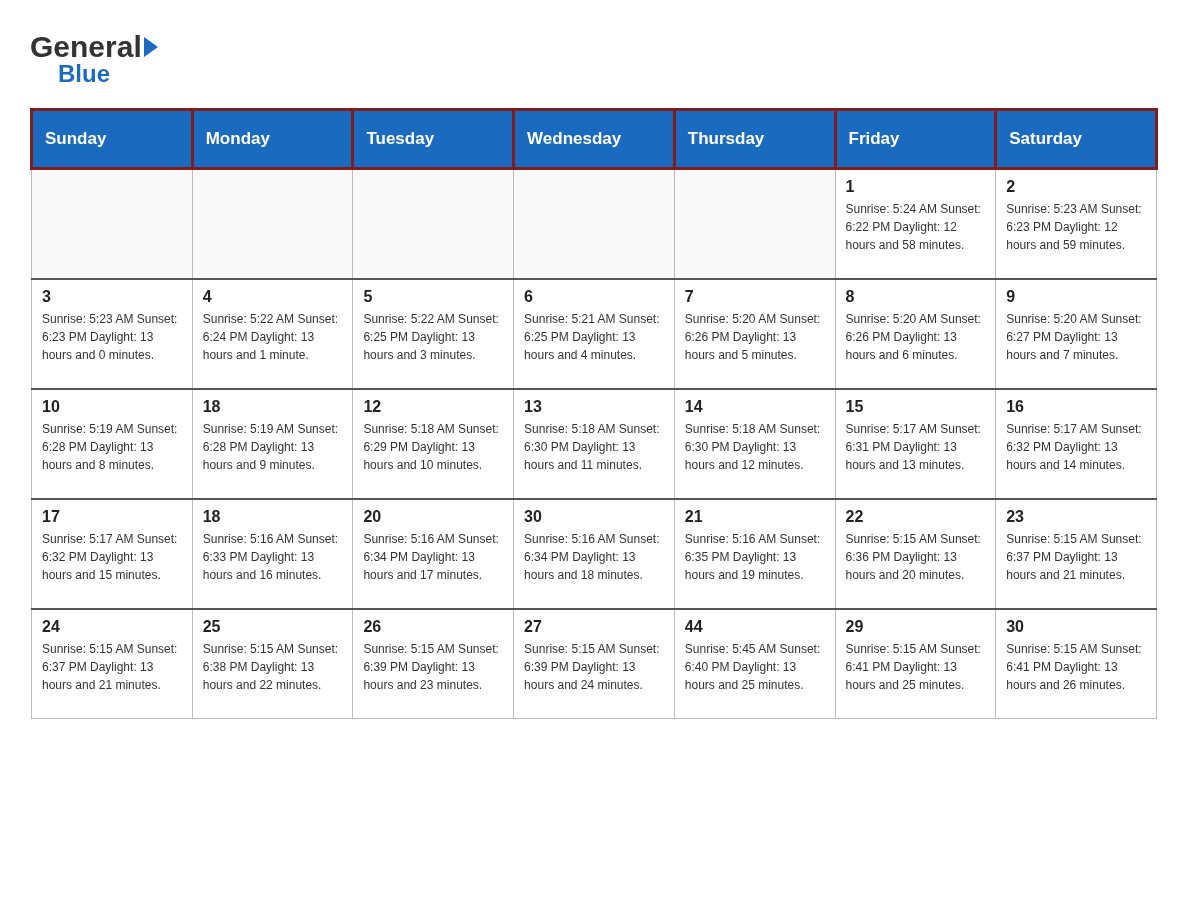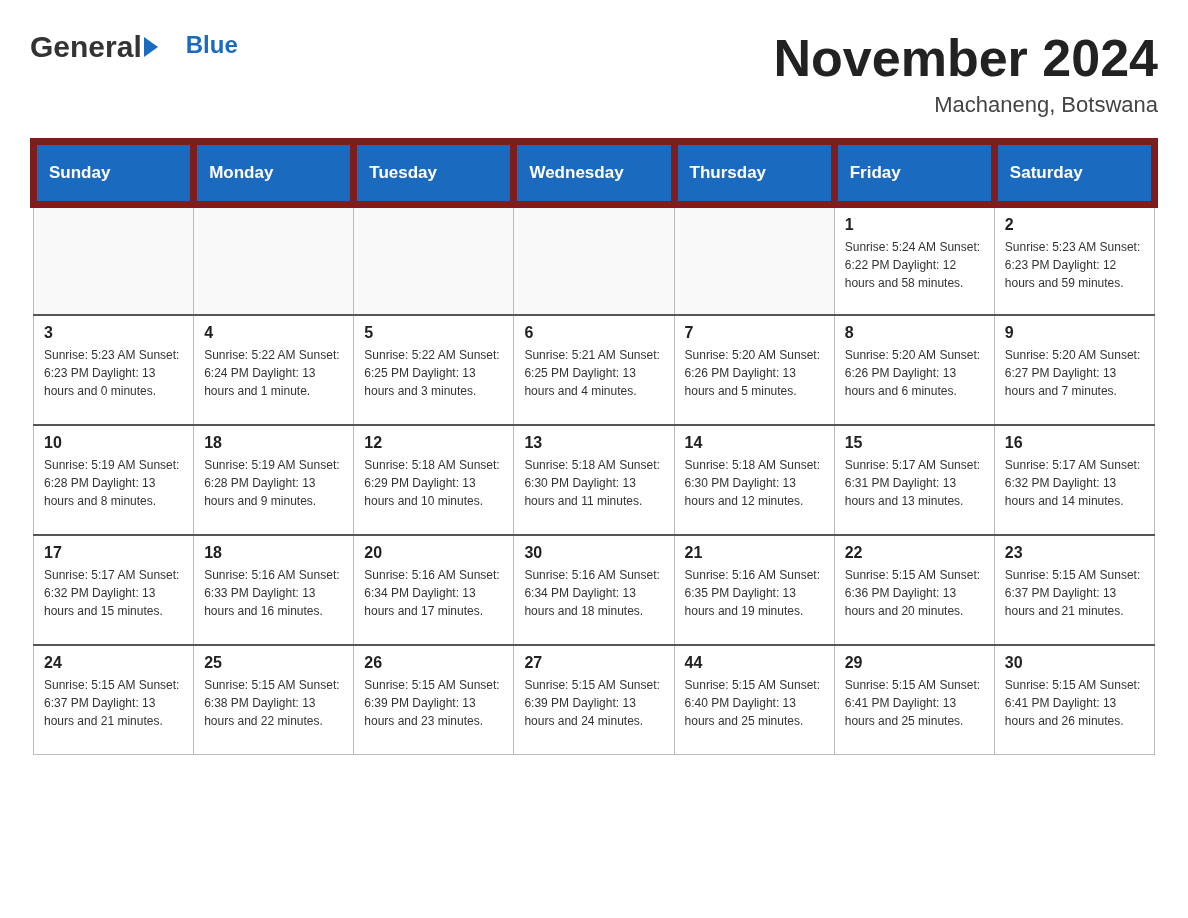--- a/index.html
+++ b/index.html
@@ -11,22 +11,22 @@
       min-height: 918px;
     }
     .header {
       display: flex;
       justify-content: space-between;
       align-items: flex-start;
       margin-bottom: 20px;
     }
     .logo {
       display: flex;
-      flex-direction: row;
-      align-items: center;
+      flex-direction: column;
+      align-items: flex-start;
     }
     .title-block {
       text-align: right;
     }
     .month-title {
       font-size: 52px;
       font-weight: bold;
       color: #222;
       line-height: 1.1;
     }
@@ -40,21 +40,21 @@
       border-collapse: collapse;
       border: 1px solid #aaa;
     }
     .calendar th {
       background-color: #1a6bbf;
       color: #fff;
       font-size: 17px;
       font-weight: bold;
       padding: 18px 12px;
       text-align: left;
-      border: 7px solid #7f1d1d;
+      border: 3px solid #7f1d1d;
     }
     .calendar td {
       vertical-align: top;
       padding: 8px 10px;
       border: 1px solid #bbb;
       width: calc(100% / 7);
       min-height: 110px;
       height: 110px;
     }
     .calendar tr.week-row td {
@@ -98,24 +98,20 @@
 
 <div class="header">
   <div class="logo">
     <div class="logo-row">
       <span class="logo-text-general">General</span>
       <span class="logo-triangle-right"></span>
     </div>
     <div style="margin-left:28px; margin-top:-4px;">
       <span style="font-size:24px; font-weight:bold; color:#1a6bbf;">Blue</span>
     </div>
-  </div>
-  <div class="title-block">
-    <div class="month-title">November 2024</div>
-    <div class="location-title">Machaneng, Botswana</div>
   </div>
 </div>
 
 <table class="calendar">
   <thead>
     <tr>
       <th>Sunday</th>
       <th>Monday</th>
       <th>Tuesday</th>
       <th>Wednesday</th>
@@ -323,21 +319,21 @@
         </td>
         <td>
           <div class="day-number">27</div>
           <div class="day-info">Sunrise: 5:15 AM
 Sunset: 6:39 PM
 Daylight: 13 hours
 and 24 minutes.</div>
         </td>
         <td>
           <div class="day-number">44</div>
-          <div class="day-info">Sunrise: 5:15 AM
+          <div class="day-info">Sunrise: 5:45 AM
 Sunset: 6:40 PM
 Daylight: 13 hours
 and 25 minutes.</div>
         </td>
         <td>
           <div class="day-number">29</div>
           <div class="day-info">Sunrise: 5:15 AM
 Sunset: 6:41 PM
 Daylight: 13 hours
 and 25 minutes.</div>

